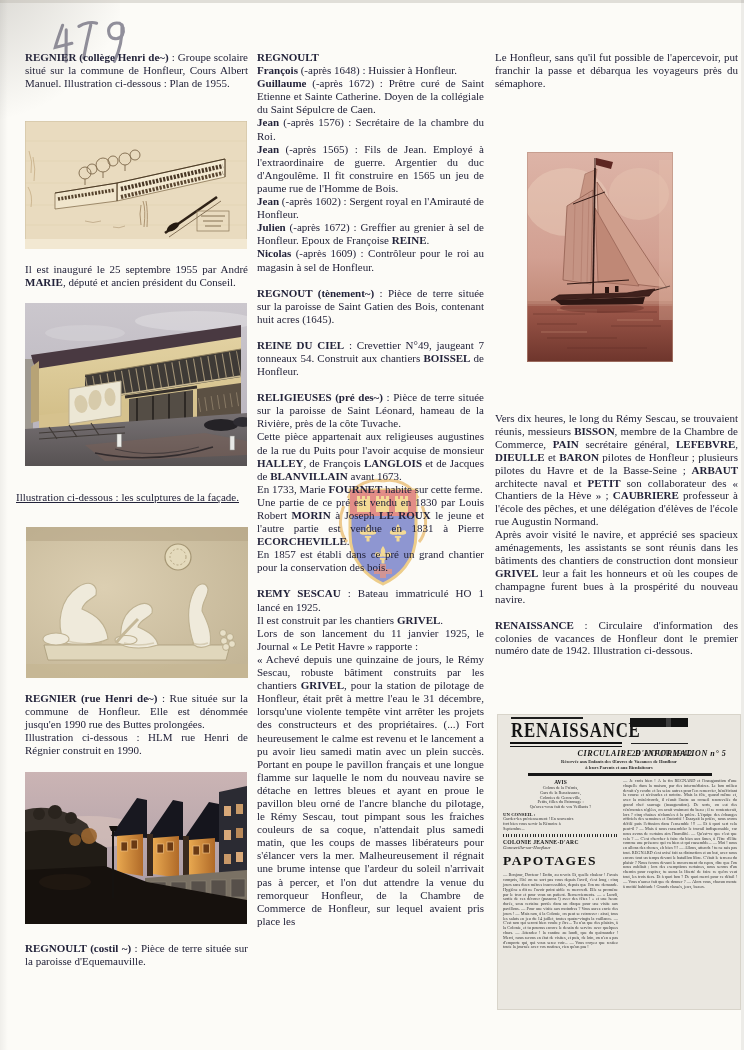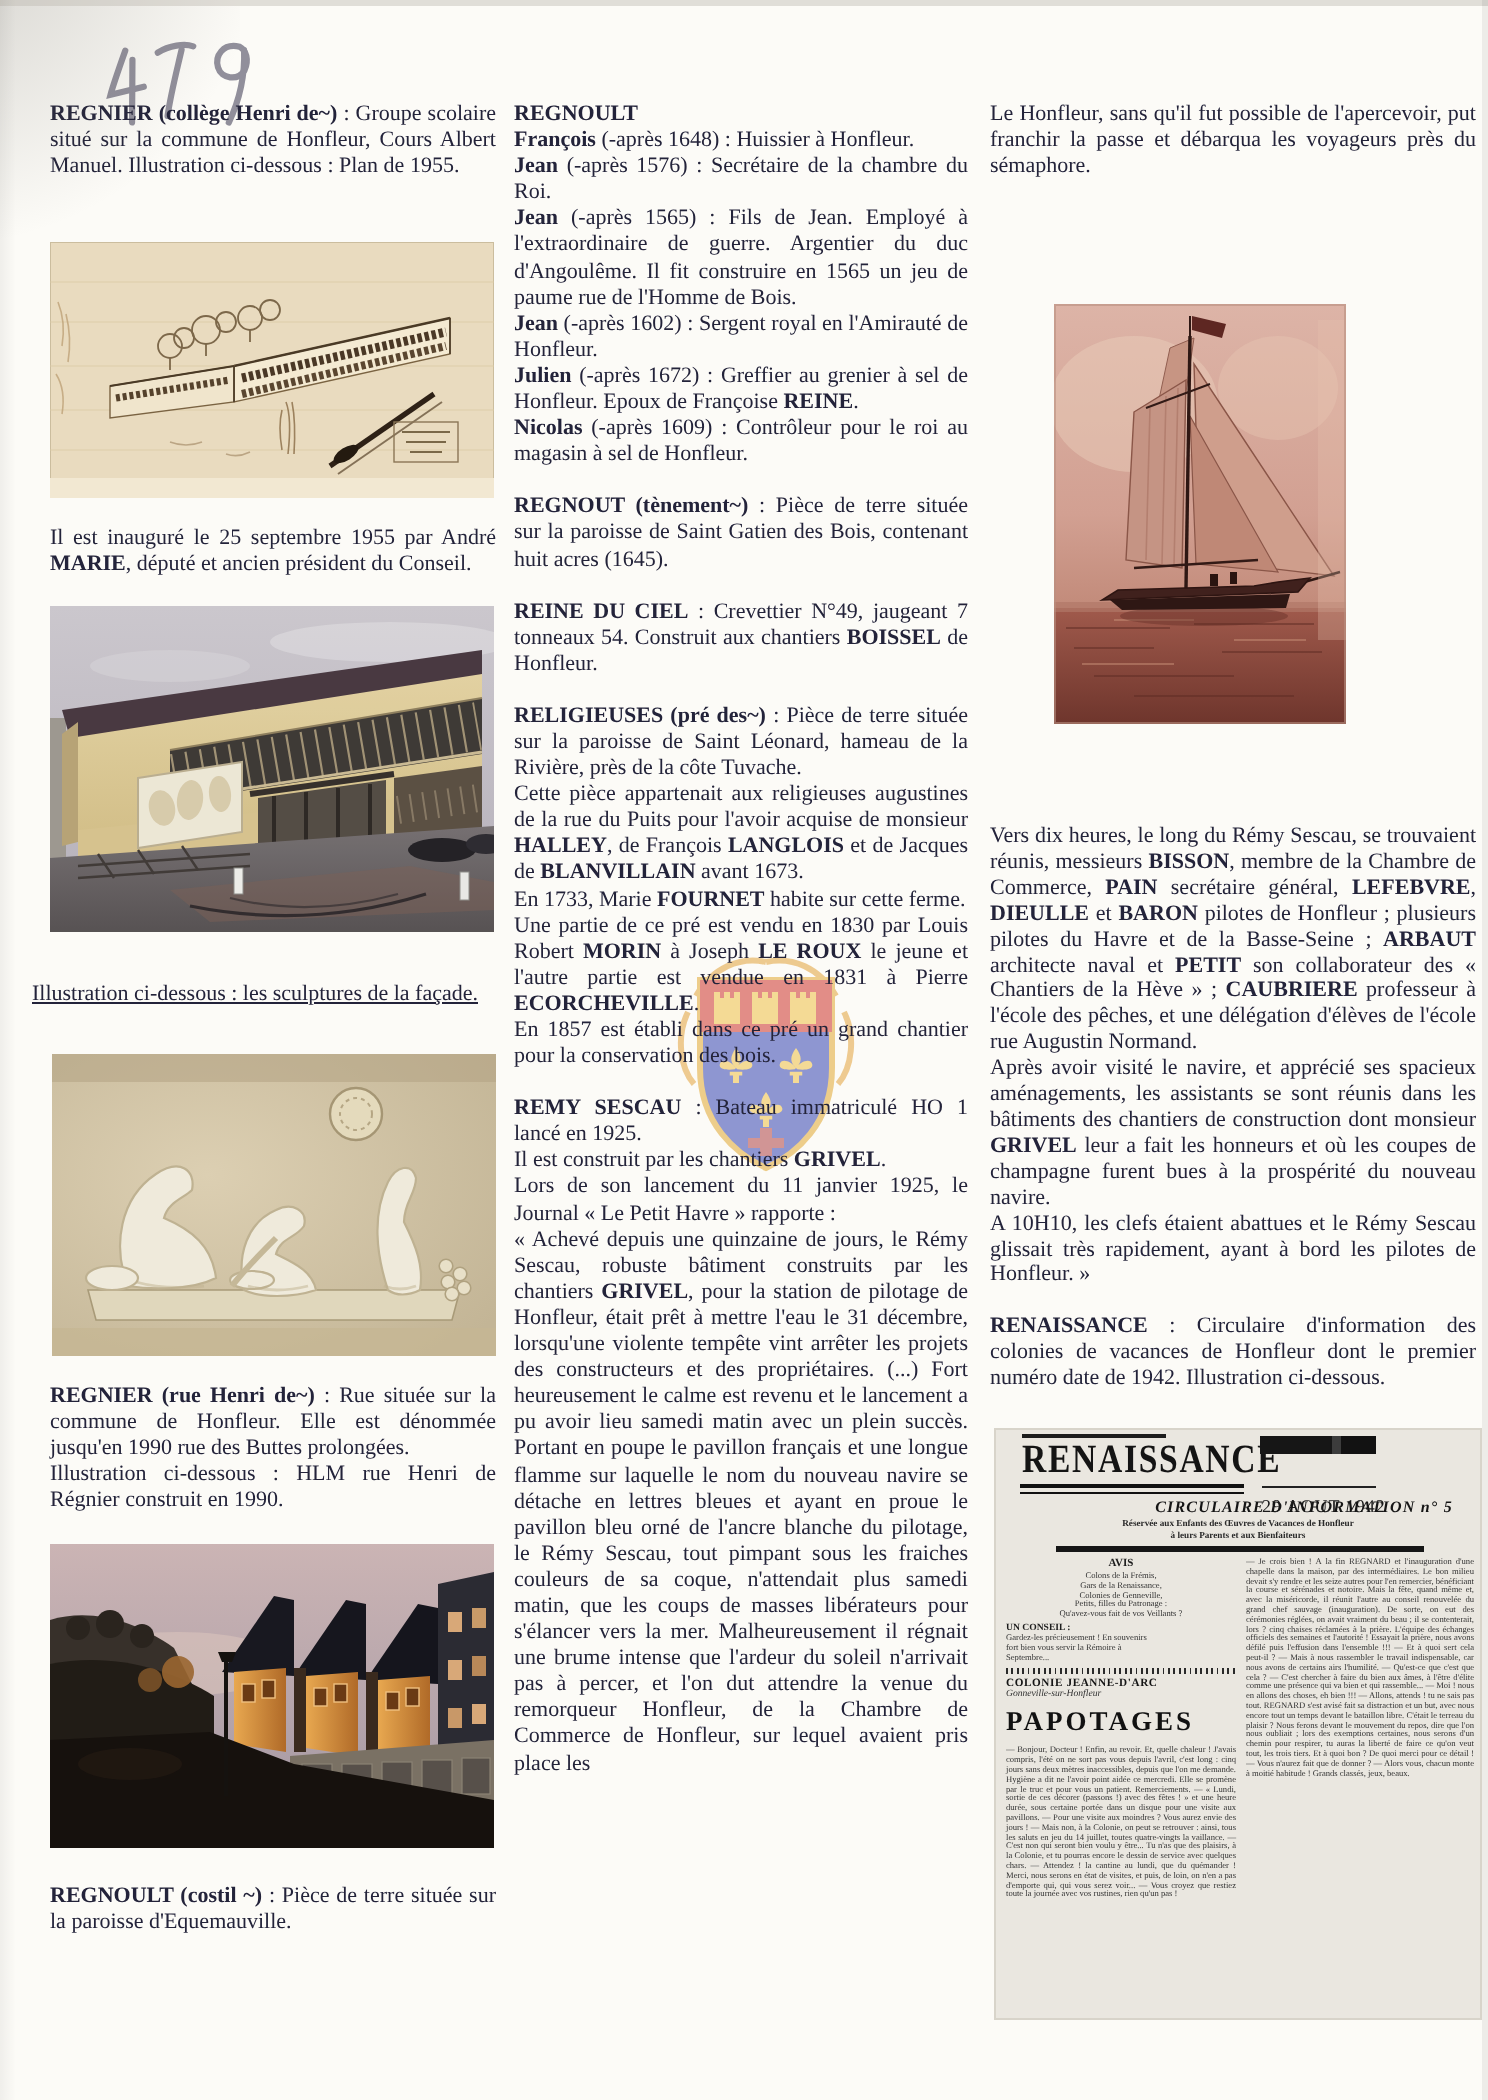--- a/index.html
+++ b/index.html
@@ -324,20 +324,21 @@
     </svg>
   </div>
 
   <div class="col" style="left:25px;top:942px;width:223px;">
     <p><b>REGNOULT (costil ~)</b><span> : Pièce de terre située sur la paroisse d'Equemauville.</span></p>
   </div>
 
   <div class="col" style="left:257px;top:51px;width:227px;">
     <p><b>REGNOULT</b></p>
     <p><b>François</b><span> (-après 1648) : Huissier à Honfleur.</span></p>
+    <p><b>Guillaume</b><span> (-après 1672) : Prêtre curé de Saint Etienne et Sainte Catherine. Doyen de la collégiale du Saint Sépulcre de Caen.</span></p>
     <p><b>Jean</b><span> (-après 1576) : Secrétaire de la chambre du Roi.</span></p>
     <p><b>Jean</b><span> (-après 1565) : Fils de Jean. Employé à l'extraordinaire de guerre. Argentier du duc d'Angoulême. Il fit construire en 1565 un jeu de paume rue de l'Homme de Bois.</span></p>
     <p><b>Jean</b><span> (-après 1602) : Sergent royal en l'Amirauté de Honfleur.</span></p>
     <p><b>Julien</b><span> (-après 1672) : Greffier au grenier à sel de Honfleur. Epoux de Françoise </span><b>REINE</b><span>.</span></p>
     <p><b>Nicolas</b><span> (-après 1609) : Contrôleur pour le roi au magasin à sel de Honfleur.</span></p>
     <p class="gap"><b>REGNOUT (tènement~)</b><span> : Pièce de terre située sur la paroisse de Saint Gatien des Bois, contenant huit acres (1645).</span></p>
     <p class="gap"><b>REINE DU CIEL</b><span> : Crevettier N°49, jaugeant 7 tonneaux 54. Construit aux chantiers </span><b>BOISSEL</b><span> de Honfleur.</span></p>
     <p class="gap"><b>RELIGIEUSES (pré des~)</b><span> : Pièce de terre située sur la paroisse de Saint Léonard, hameau de la Rivière, près de la côte Tuvache.</span></p>
     <p><span>Cette pièce appartenait aux religieuses augustines de la rue du Puits pour l'avoir acquise de monsieur </span><b>HALLEY</b><span>, de François </span><b>LANGLOIS</b><span> et de Jacques de </span><b>BLANVILLAIN</b><span> avant 1673.</span></p>
     <p><span>En 1733, Marie </span><b>FOURNET</b><span> habite sur cette ferme.</span></p>
@@ -396,21 +397,20 @@
       <rect x="78" y="135" width="4" height="6" fill="#2a1410"></rect>
       <rect x="88" y="134" width="3.5" height="6" fill="#2a1410"></rect>
       <rect x="132" y="8" width="14" height="160" fill="#e8c4b0" opacity=".3"></rect>
       <rect x=".5" y=".5" width="145" height="209" fill="none" stroke="#b98f80" stroke-width="1" opacity=".6"></rect>
     </svg>
   </div>
 
   <div class="col" style="left:495px;top:396px;width:243px;line-height:12.9px;margin-top:16px;">
     <p><span>Vers dix heures, le long du Rémy Sescau, se trouvaient réunis, messieurs </span><b>BISSON</b><span>, membre de la Chambre de Commerce, </span><b>PAIN</b><span> secrétaire général, </span><b>LEFEBVRE</b><span>, </span><b>DIEULLE</b><span> et </span><b>BARON</b><span> pilotes de Honfleur ; plusieurs pilotes du Havre et de la Basse-Seine ; </span><b>ARBAUT</b><span> architecte naval et </span><b>PETIT</b><span> son collaborateur des « Chantiers de la Hève » ; </span><b>CAUBRIERE</b><span> professeur à l'école des pêches, et une délégation d'élèves de l'école rue Augustin Normand.</span></p>
     <p><span>Après avoir visité le navire, et apprécié ses spacieux aménagements, les assistants se sont réunis dans les bâtiments des chantiers de construction dont monsieur </span><b>GRIVEL</b><span> leur a fait les honneurs et où les coupes de champagne furent bues à la prospérité du nouveau navire.</span></p>
-    <p><span>A 10H10, les clefs étaient abattues et le Rémy Sescau glissait très rapidement, ayant à bord les pilotes de Honfleur. »</span></p>
     <p class="gap"><b>RENAISSANCE</b><span> : Circulaire d'information des colonies de vacances de Honfleur dont le premier numéro date de 1942. Illustration ci-dessous.</span></p>
   </div>
 
   <div class="clip">
     <div class="clip-topline"></div>
     <div class="clip-masthead">RENAISSANCE</div>
     <div class="clip-bar"></div>
     <div class="clip-date">29 AOUT 1942</div>
     <div class="clip-rule2"></div>
     <div class="clip-rule2b"></div>

